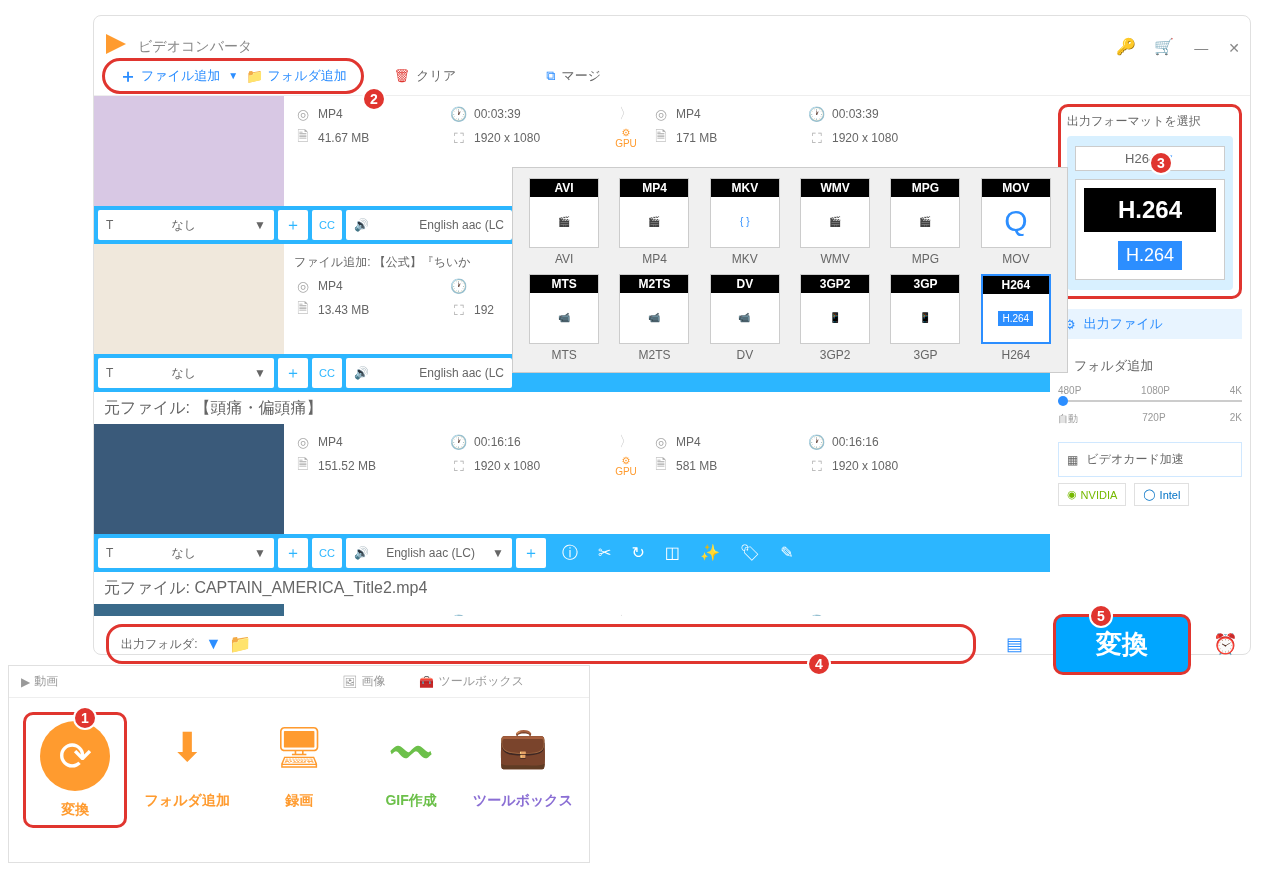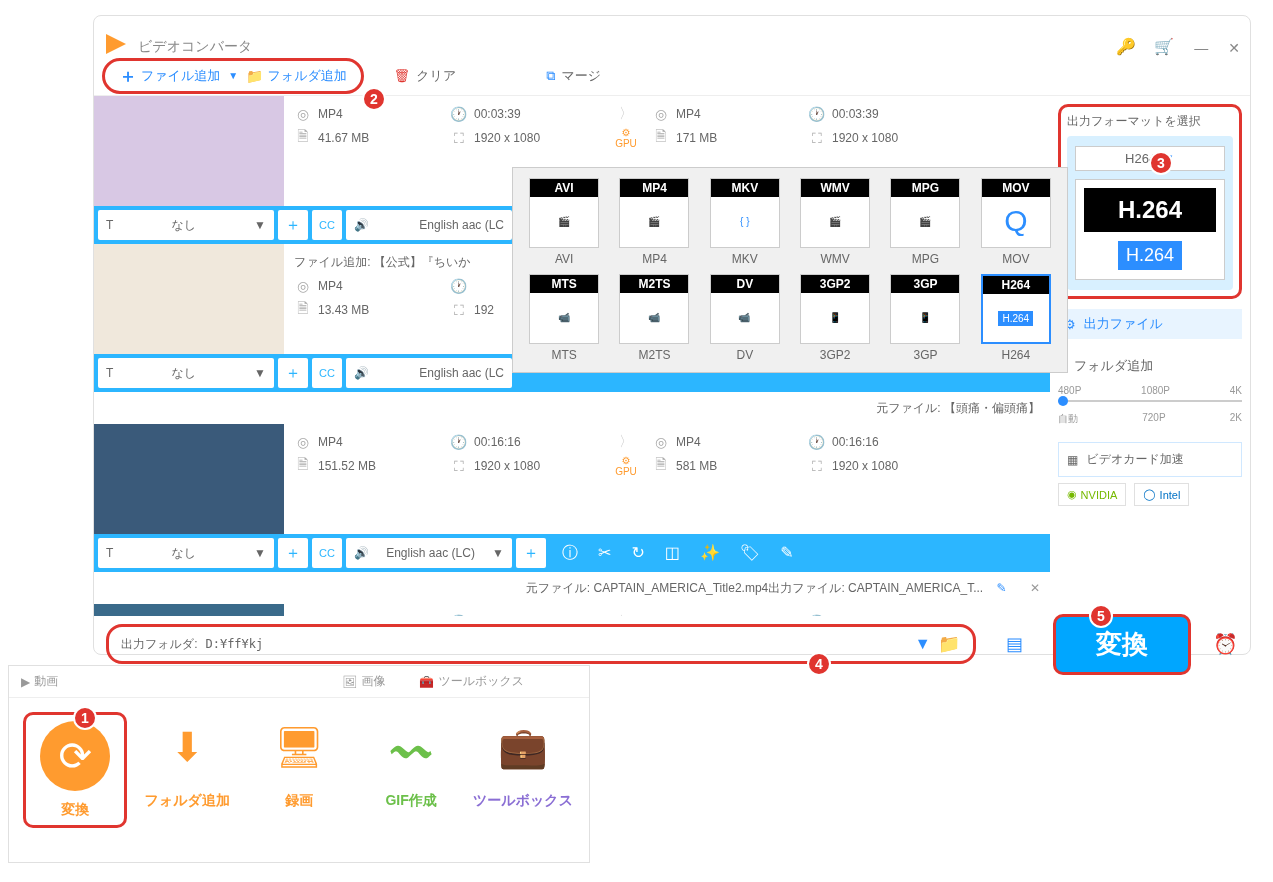--- a/index.html
+++ b/index.html
@@ -42,21 +42,21 @@
 
 .subtitle-bar { height: 38px; background: #2cb6ff; display: flex; align-items: center; padding: 0 4px; gap: 4px; }
 .subtitle-bar.selected { background: #2cb6ff; }
 .sb-field { background: #fff; height: 30px; display: flex; align-items: center; padding: 0 8px; font-size: 12px; color: #666; border-radius: 2px; gap: 4px; }
 .sb-field.subtitle { width: 176px; justify-content: space-between; }
 .sb-field.audio { width: 166px; justify-content: space-between; }
 .sb-btn { width: 30px; height: 30px; background: #fff; display: flex; align-items: center; justify-content: center; border-radius: 2px; color: #2cb6ff; font-size: 16px; }
 .sb-tools { display: flex; gap: 20px; margin-left: 12px; }
 .sb-tool { color: #fff; font-size: 16px; }
 
-.file-title-row { height: 32px; display: flex; align-items: center; padding: 0 10px; font-size: 12px; color: #666; justify-content: flex-end; }
+.file-title-row { height: 32px; display: flex; align-items: center; padding: 0 10px; font-size: 16px; color: #666; justify-content: flex-start; }
 .edit-icon { color: #2c8eff; margin-left: 10px; }
 .close-x { color: #999; margin-left: 20px; }
 
 .sidebar { width: 200px; padding: 8px; }
 .format-panel { border: 3px solid #e0352f; border-radius: 10px; padding: 6px; background: #fff; }
 .format-label { font-size: 12px; color: #666; margin-bottom: 6px; font-family: Liberation Mono, monospace; }
 .format-box { background: #d8f0ff; padding: 10px 8px; border-radius: 4px; }
 .format-select { background: #fff; text-align: center; padding: 4px; font-size: 13px; color: #666; border: 1px solid #ccc; display: flex; justify-content: center; align-items: center; gap: 6px; }
 .format-preview { background: #fff; border: 1px solid #ccc; margin-top: 8px; padding: 8px; text-align: center; }
 .h264-big { background: #000; color: #fff; font-weight: bold; font-size: 24px; padding: 8px 4px; }
@@ -311,25 +311,20 @@
           <span class="sb-tool">↻</span>
           <span class="sb-tool">◫</span>
           <span class="sb-tool">✨</span>
           <span class="sb-tool">🏷</span>
           <span class="sb-tool">✎</span>
         </div>
       </div>
 
       <div class="file-title-row">
         <span>元ファイル: CAPTAIN_AMERICA_Title2.mp4</span>
-        <span>
-          <span>出力ファイル: CAPTAIN_AMERICA_T...</span>
-          <span class="edit-icon">✎</span>
-          <span class="close-x">✕</span>
-        </span>
       </div>
       <div class="file-item">
         <div class="thumb thumb4"></div>
         <div class="file-info">
           <div class="info-row">
             <div class="info-col">
                 <span class="icon-sm">◎</span>
                 <span>MP4</span>
               </div>
             <div class="info-col">
@@ -397,21 +392,20 @@
             <span>◯</span>
             <span>Intel</span>
           </div>
       </div>
     </div>
   </div>
 
   <div class="bottom-bar">
     <div class="output-group">
       <span class="output-label">出力フォルダ:</span>
-      <span class="output-path">D:¥ff¥kj</span>
       <span class="output-dd">▼</span>
       <span class="folder-btn">📁</span>
     </div>
     <span class="list-icon">▤</span>
     <div class="convert-btn">変換</div>
     <span class="clock-icon">⏰</span>
   </div>
 </div>
 
 <div class="format-popup">

